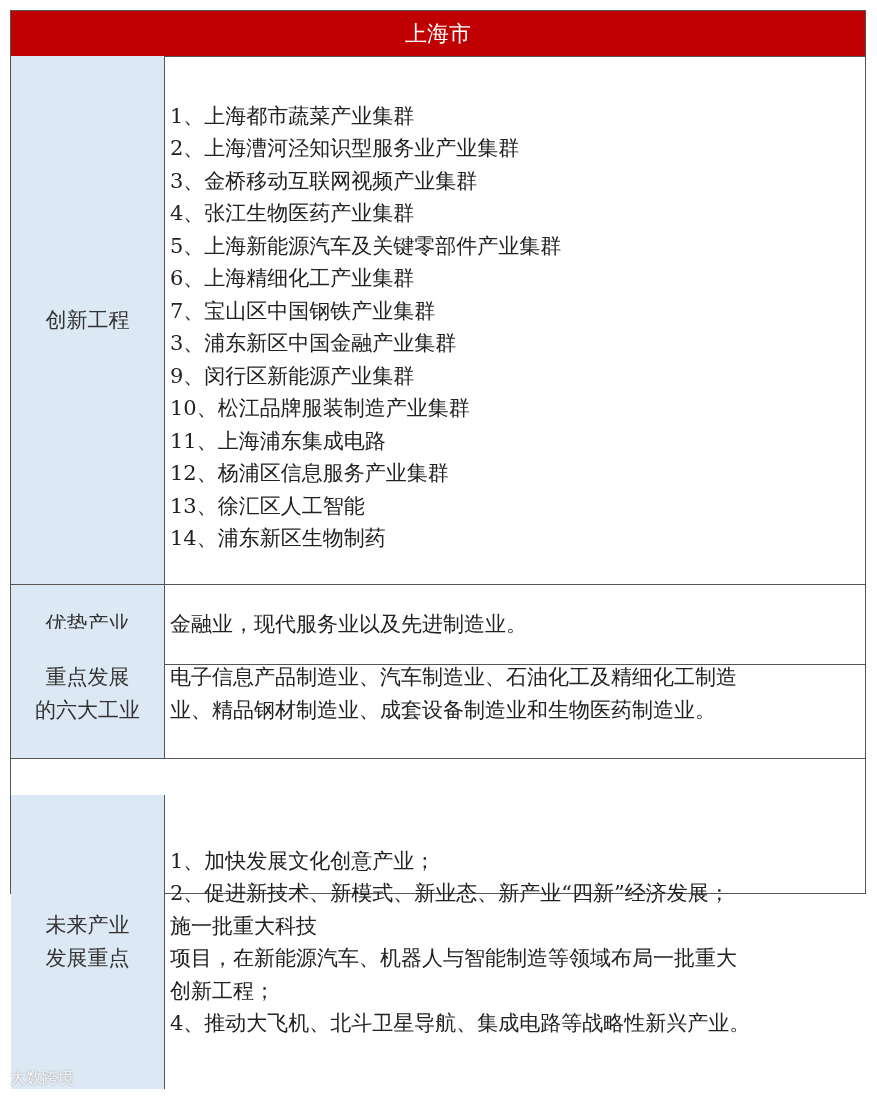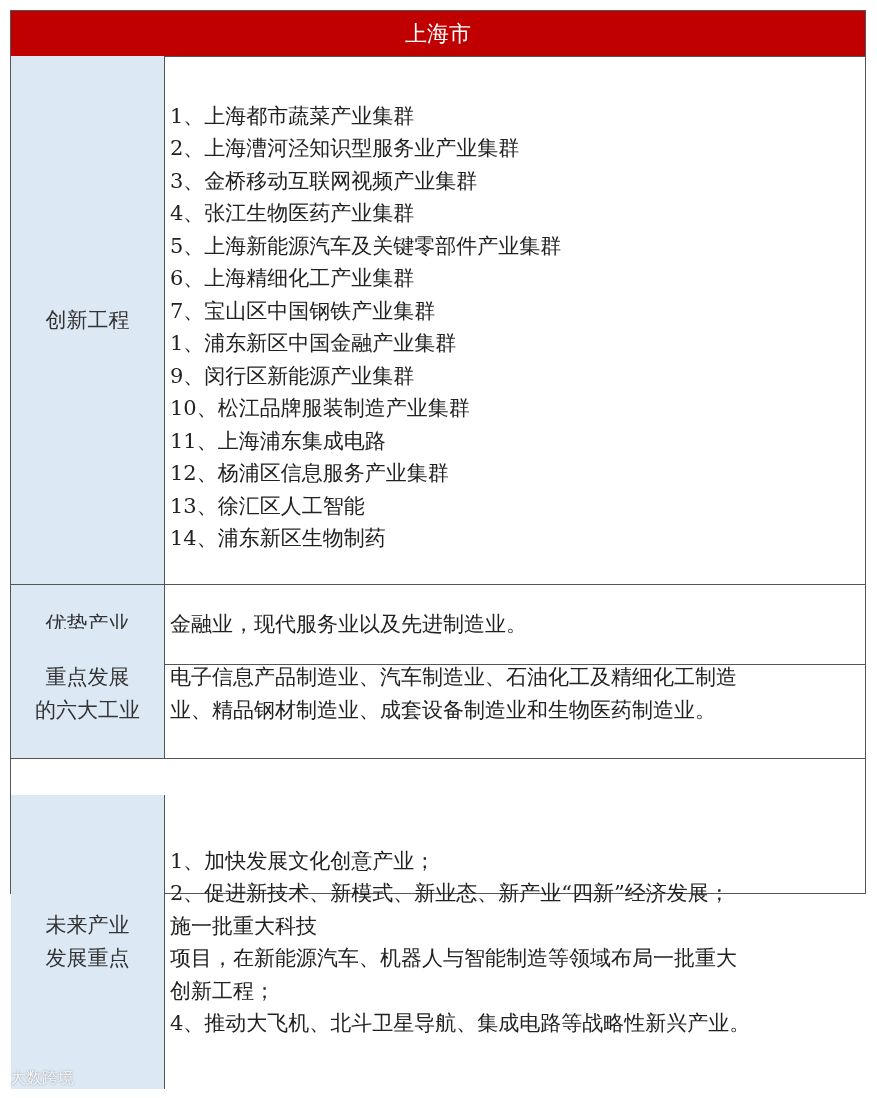--- a/index.html
+++ b/index.html
@@ -32,21 +32,21 @@
   <div class="row" style="top:45px;height:529px;">
     <div class="label">创新工程</div>
     <div class="content" style="padding-top:14px;">
       <div>1、上海都市蔬菜产业集群</div>
       <div>2、上海漕河泾知识型服务业产业集群</div>
       <div>3、金桥移动互联网视频产业集群</div>
       <div>4、张江生物医药产业集群</div>
       <div>5、上海新能源汽车及关键零部件产业集群</div>
       <div>6、上海精细化工产业集群</div>
       <div>7、宝山区中国钢铁产业集群</div>
-      <div>1、浦东新区中国金融产业集群</div>
+      <div>3、浦东新区中国金融产业集群</div>
       <div>9、闵行区新能源产业集群</div>
       <div>10、松江品牌服装制造产业集群</div>
       <div>11、上海浦东集成电路</div>
       <div>12、杨浦区信息服务产业集群</div>
       <div>13、徐汇区人工智能</div>
       <div>14、浦东新区生物制药</div>
     </div>
   </div>
 
   <div class="row" style="top:574px;height:80px;">

